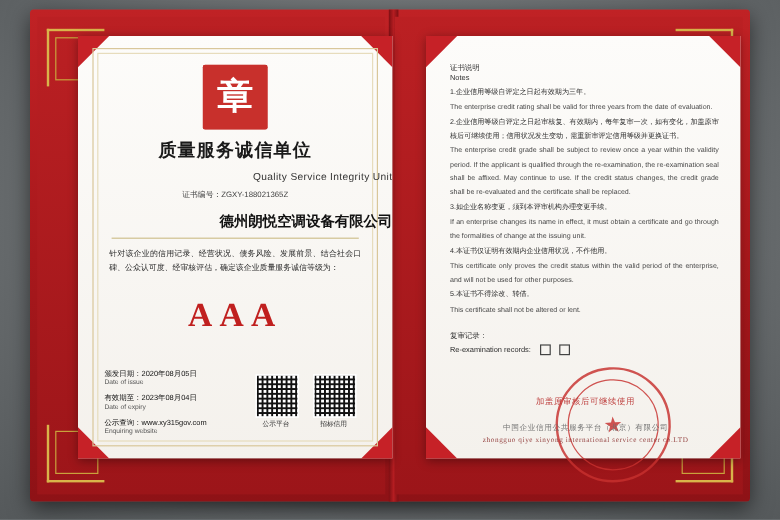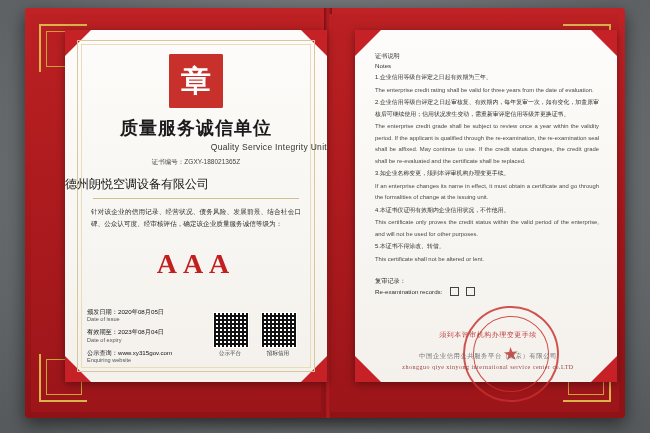--- a/index.html
+++ b/index.html
@@ -80,34 +80,34 @@
   .seal{
     position:absolute;left:50%;top:24px;transform:translateX(-50%);
     width:54px;height:54px;background:#c8302c;border-radius:2px;
     display:flex;align-items:center;justify-content:center;
     color:#fff;font-size:30px;font-weight:bold;line-height:1;
     font-family:"Liberation Serif", serif;
     box-shadow:inset 0 0 0 3px #c8302c;
   }
   .title-cn{
     position:absolute;left:0;right:0;top:86px;text-align:center;
-    font-size:18px;font-weight:bold;color:#1a1a1a;letter-spacing:1px;
+    font-size:15px;font-weight:bold;color:#1a1a1a;letter-spacing:1px;
     font-family:"Liberation Serif", serif;
   }
   .title-en{
     position:absolute;left:0;right:0;top:112px;text-align:right;
     font-size:8.5px;color:#333;letter-spacing:.3px;
   }
   .cert-no{
     position:absolute;left:0;right:0;top:128px;text-align:center;
     font-size:6.5px;color:#444;
   }
   .company{
-    position:absolute;left:0;right:0;top:146px;text-align:left;
-    font-size:12px;font-weight:normal;color:#111;
+    position:absolute;left:0;right:0;top:146px;text-align:right;
+    font-size:12px;font-weight:bold;color:#111;
     font-family:"Liberation Serif", serif;
   }
   .hr-gold{
     position:absolute;left:28px;right:28px;top:168px;height:1px;background:#cfc08e;
   }
   .body-cn{
     position:absolute;left:26px;right:26px;top:176px;
     font-size:6.6px;line-height:1.85;color:#2b2b2b;text-align:justify;
   }
   .aaa{
@@ -265,19 +265,19 @@
             <span class="boxes">
               <span class="bx"></span>
               <span class="bx"></span>
             </span>
           </div>
         </div>
 
         <div class="red-stamp">
           <span class="star">★</span>
         </div>
-        <div class="stamp-line sl1">须到本评审机构办理变更手续</div>
+        <div class="stamp-line sl1">加盖原审核后可继续使用</div>
         <div class="stamp-line sl2">中国企业信用公共服务平台（北京）有限公司</div>
         <div class="stamp-line sl3">zhongguo qiye xinyong international service center co.LTD</div>
       </div>
     </div>
   </div>
 </div>
 
 </body></html>

